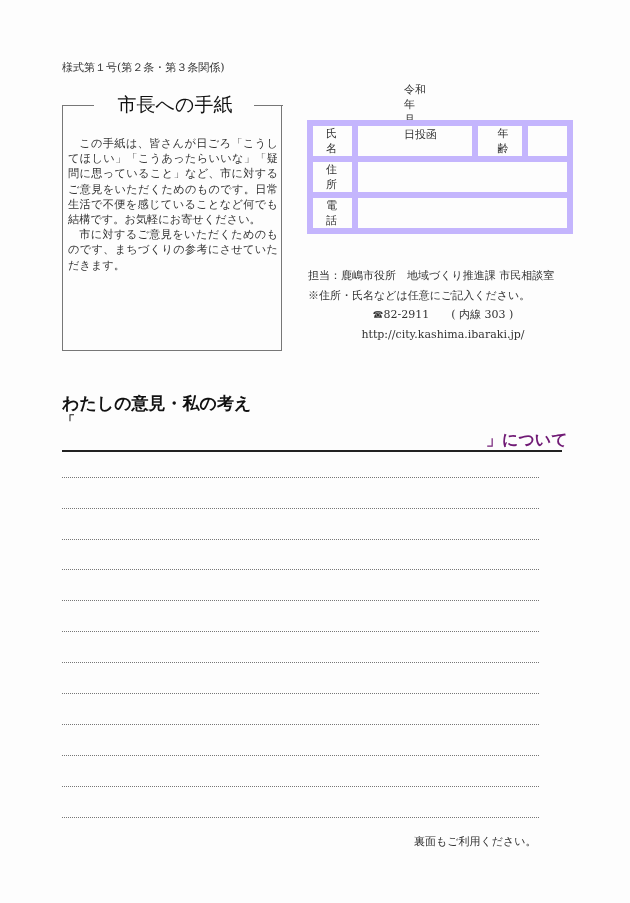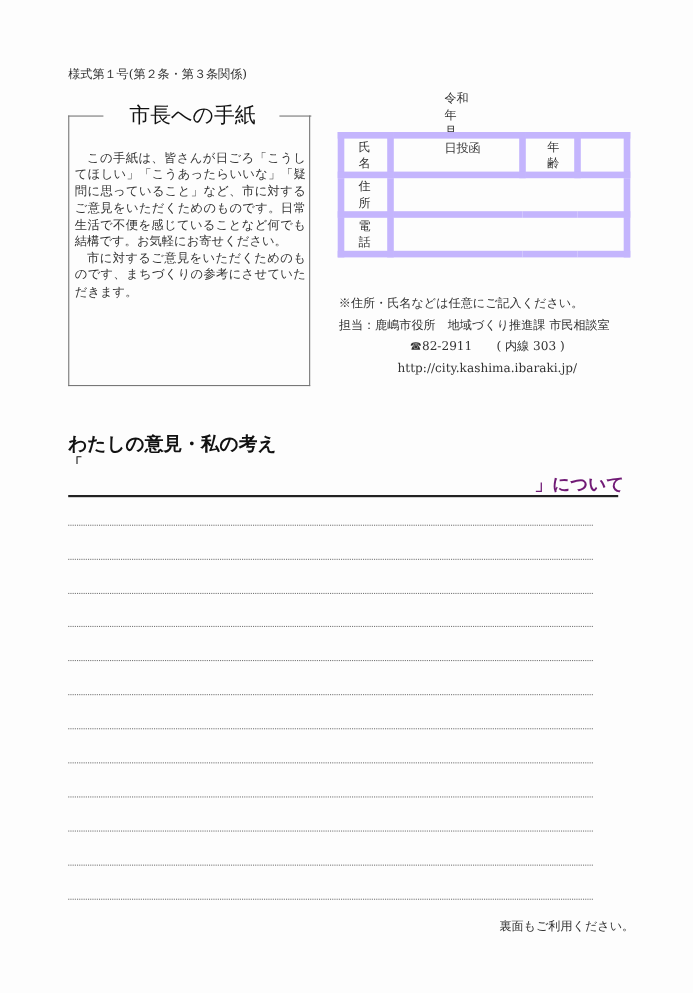--- a/index.html
+++ b/index.html
@@ -47,21 +47,21 @@
     .open-bracket {
       left: 62px; top: 412px; font-family: "DejaVu Sans", "Liberation Sans", sans-serif;
       font-weight: bold; font-size: 13px; color: #111;
     }
     .subject-line { left: 62px; top: 450px; width: 500px; border-top: 2px solid #222; }
     .about-label {
       left: 486px; top: 430px; font-family: "DejaVu Sans", "Liberation Sans", sans-serif;
       font-weight: bold; font-size: 16px; color: #701a75;
     }
     .dotted { left: 62px; width: 477px; border-top: 1px dotted #777; height: 0; }
-    .back-note { left: 454px; top: 834px; font-size: 11px; color: #333; }
+    .back-note { left: 414px; top: 834px; font-size: 11px; color: #333; }
     .write-area { left: 62px; top: 462px; width: 477px; height: 360px; }
   </style>
 </head>
 <body>
 
 <div class="abs form-number">様式第１号(第２条・第３条関係)</div>
 
 <div class="abs date-line">
   <span style="width:46px">令和</span>
   <span style="width:40px">年</span>
@@ -91,22 +91,22 @@
     <td colspan="3"></td>
   </tr>
   <tr>
     <td class="lbl">電話</td>
     <td colspan="3"></td>
   </tr>
 </tbody>
   </table>
 
 <div class="abs notes">
+  <div>担当：鹿嶋市役所　地域づくり推進課 市民相談室</div>
   <div>※住所・氏名などは任意にご記入ください。</div>
-  <div>担当：鹿嶋市役所　地域づくり推進課 市民相談室</div>
   <div class="center">☎82-2911　　( 内線 303 )</div>
   <div class="center">http://city.kashima.ibaraki.jp/</div>
 </div>
 
 <div class="abs opinion-title">わたしの意見・私の考え</div>
 <div class="abs open-bracket">「</div>
 <div class="abs" style="left:80px; top:428px; width:400px; height:20px;"></div>
 <div class="abs subject-line"></div>
 <div class="abs about-label">」について</div>
 

